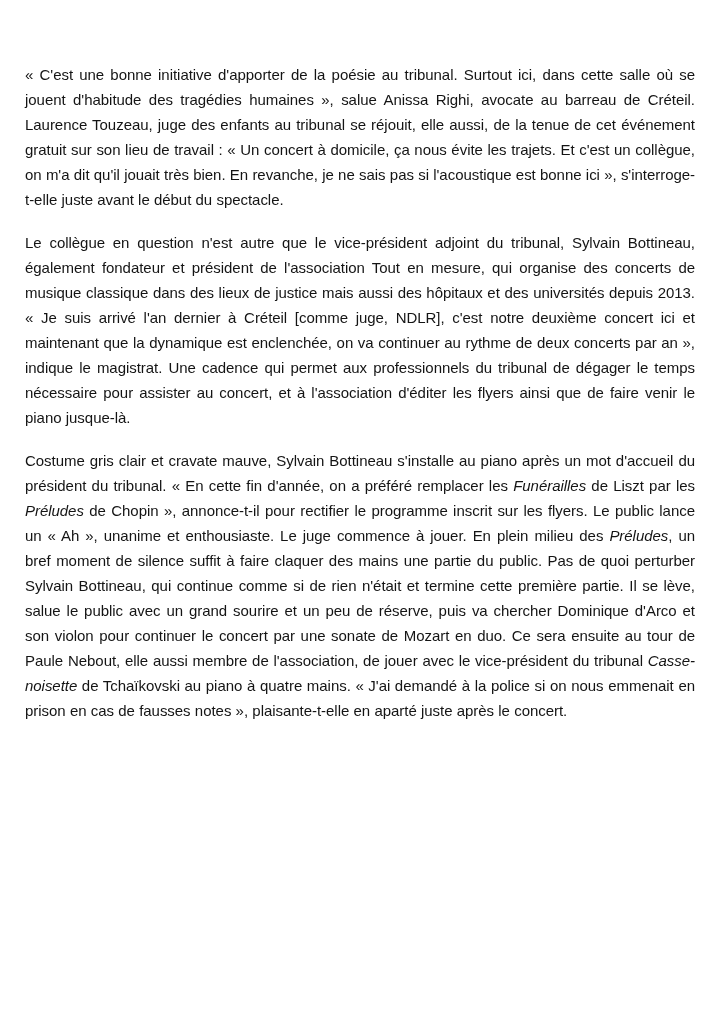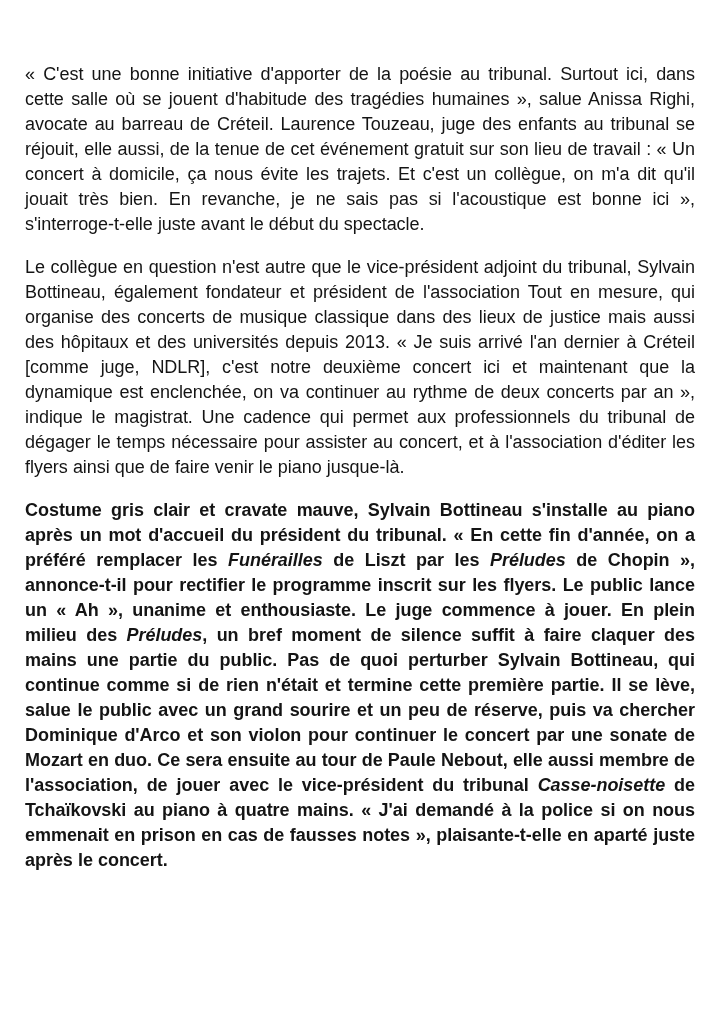--- a/index.html
+++ b/index.html
@@ -21,33 +21,32 @@
     height: 1018px;
     background: #ffffff;
     box-sizing: border-box;
     padding: 62px 25px 0 25px;
   }
   .article-body {
     width: 670px;
   }
   p.para {
     margin: 0 0 18px 0;
-    font-size: 18px;
+    font-size: 15px;
     line-height: 25.0px;
     text-align: justify;
     text-justify: inter-word;
     letter-spacing: -0.04px;
     word-spacing: 0.15px;
     color: #141414;
     font-weight: 400;
     hyphens: none;
   }
   p.para:last-child {
     margin-bottom: 2px;
-    font-weight: bold;
   }
   
   em.work-title {
     font-style: italic;
   }
 </style>
 </head>
 <body>
 
 <div class="page">

